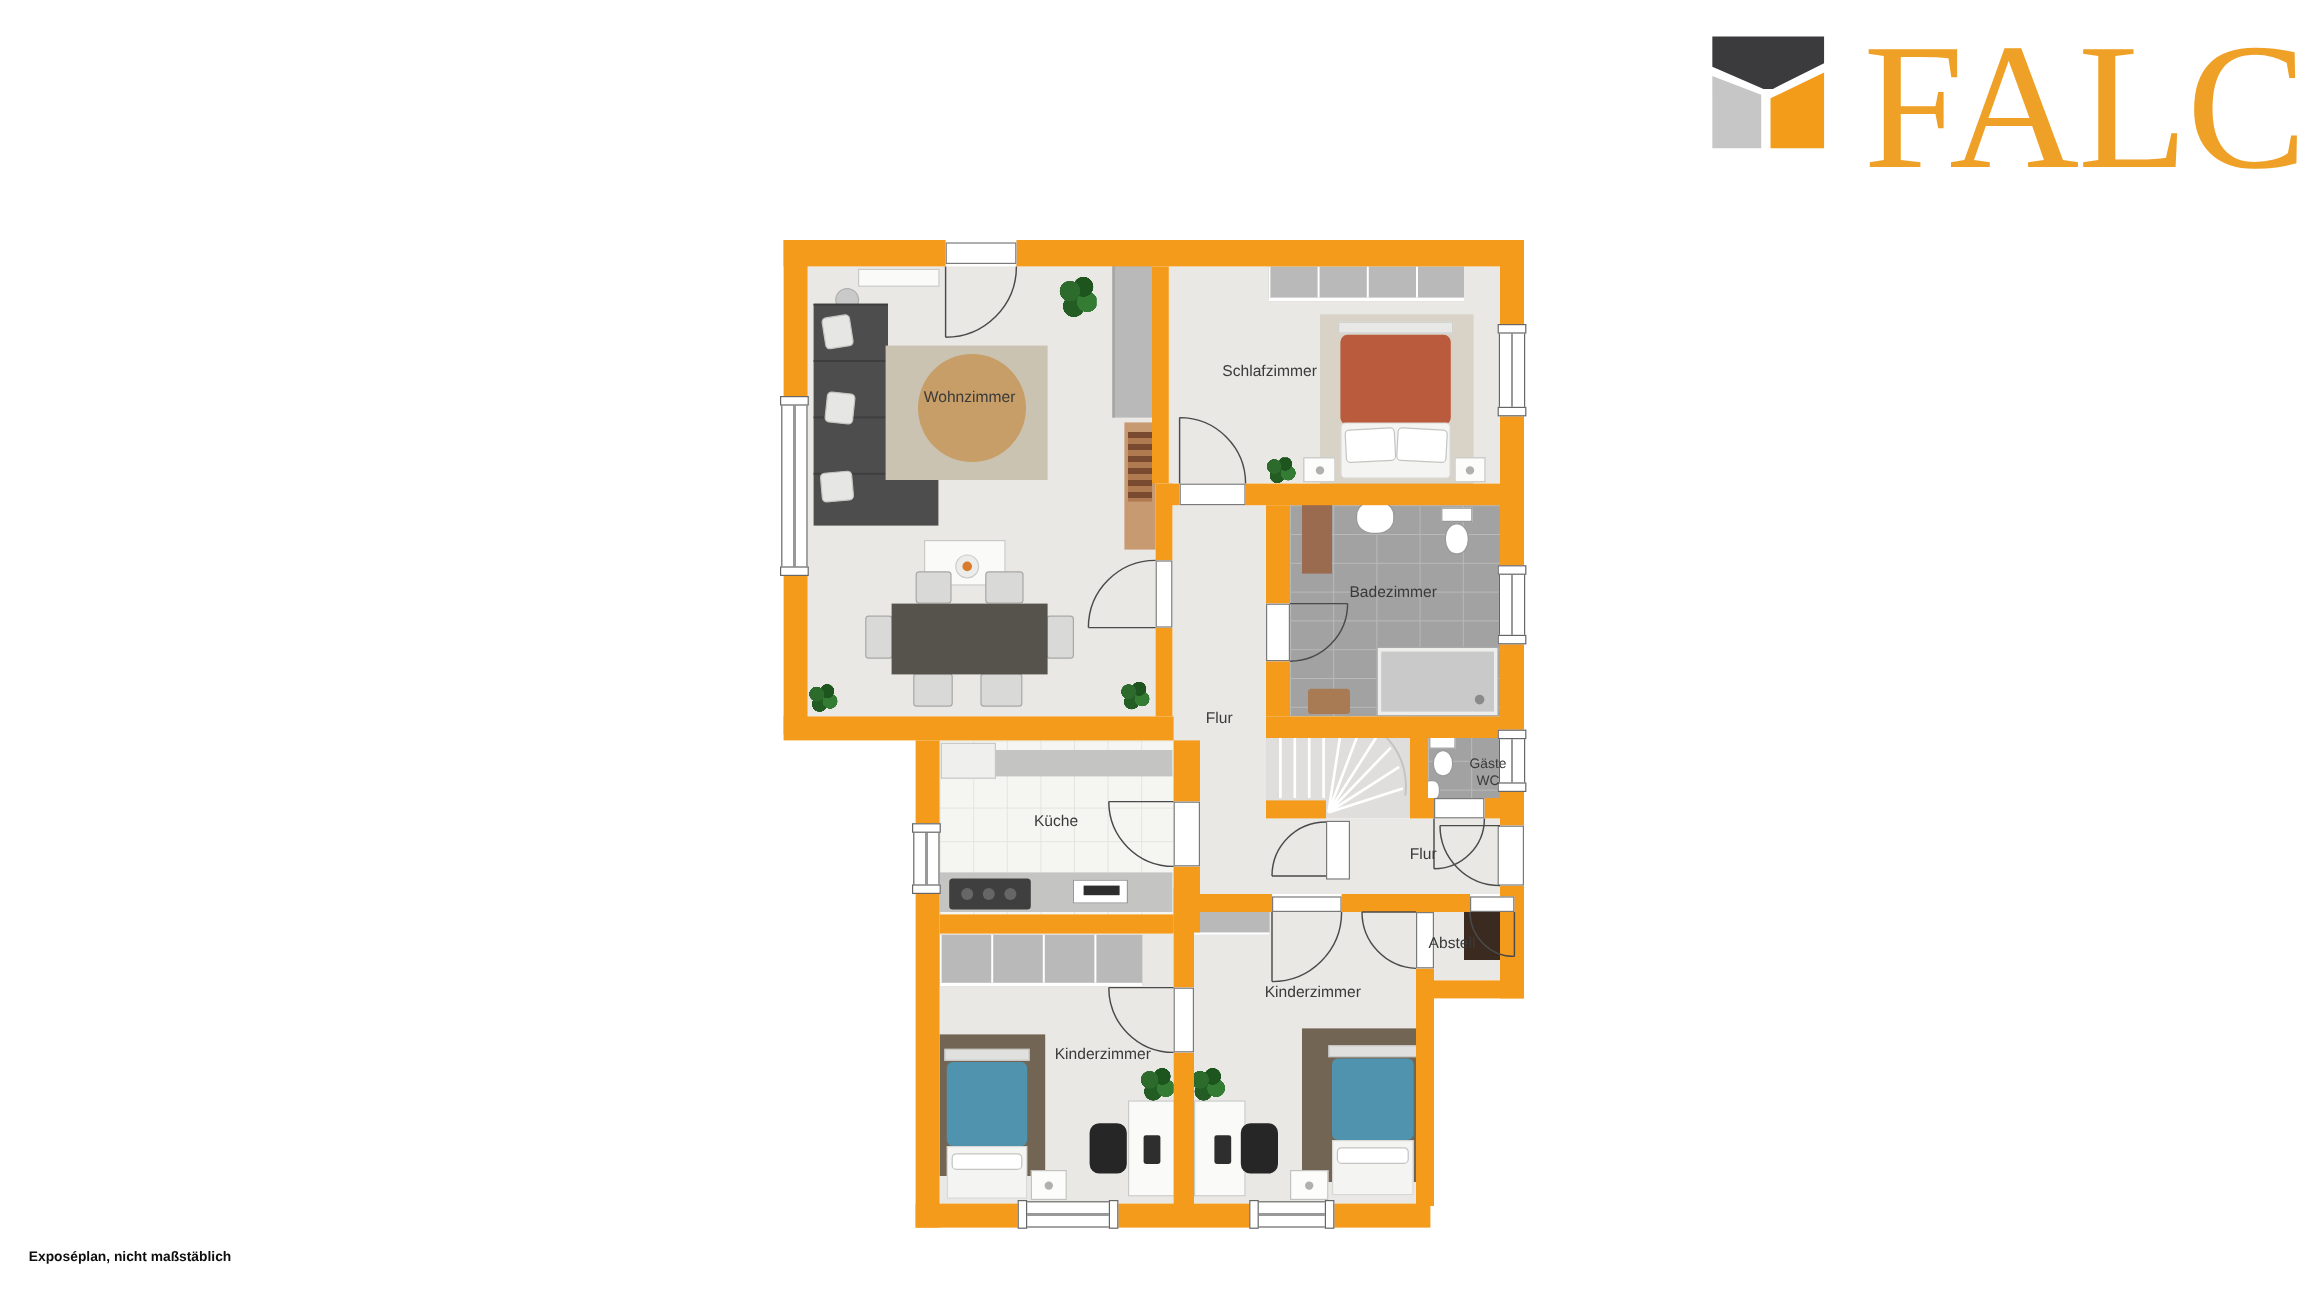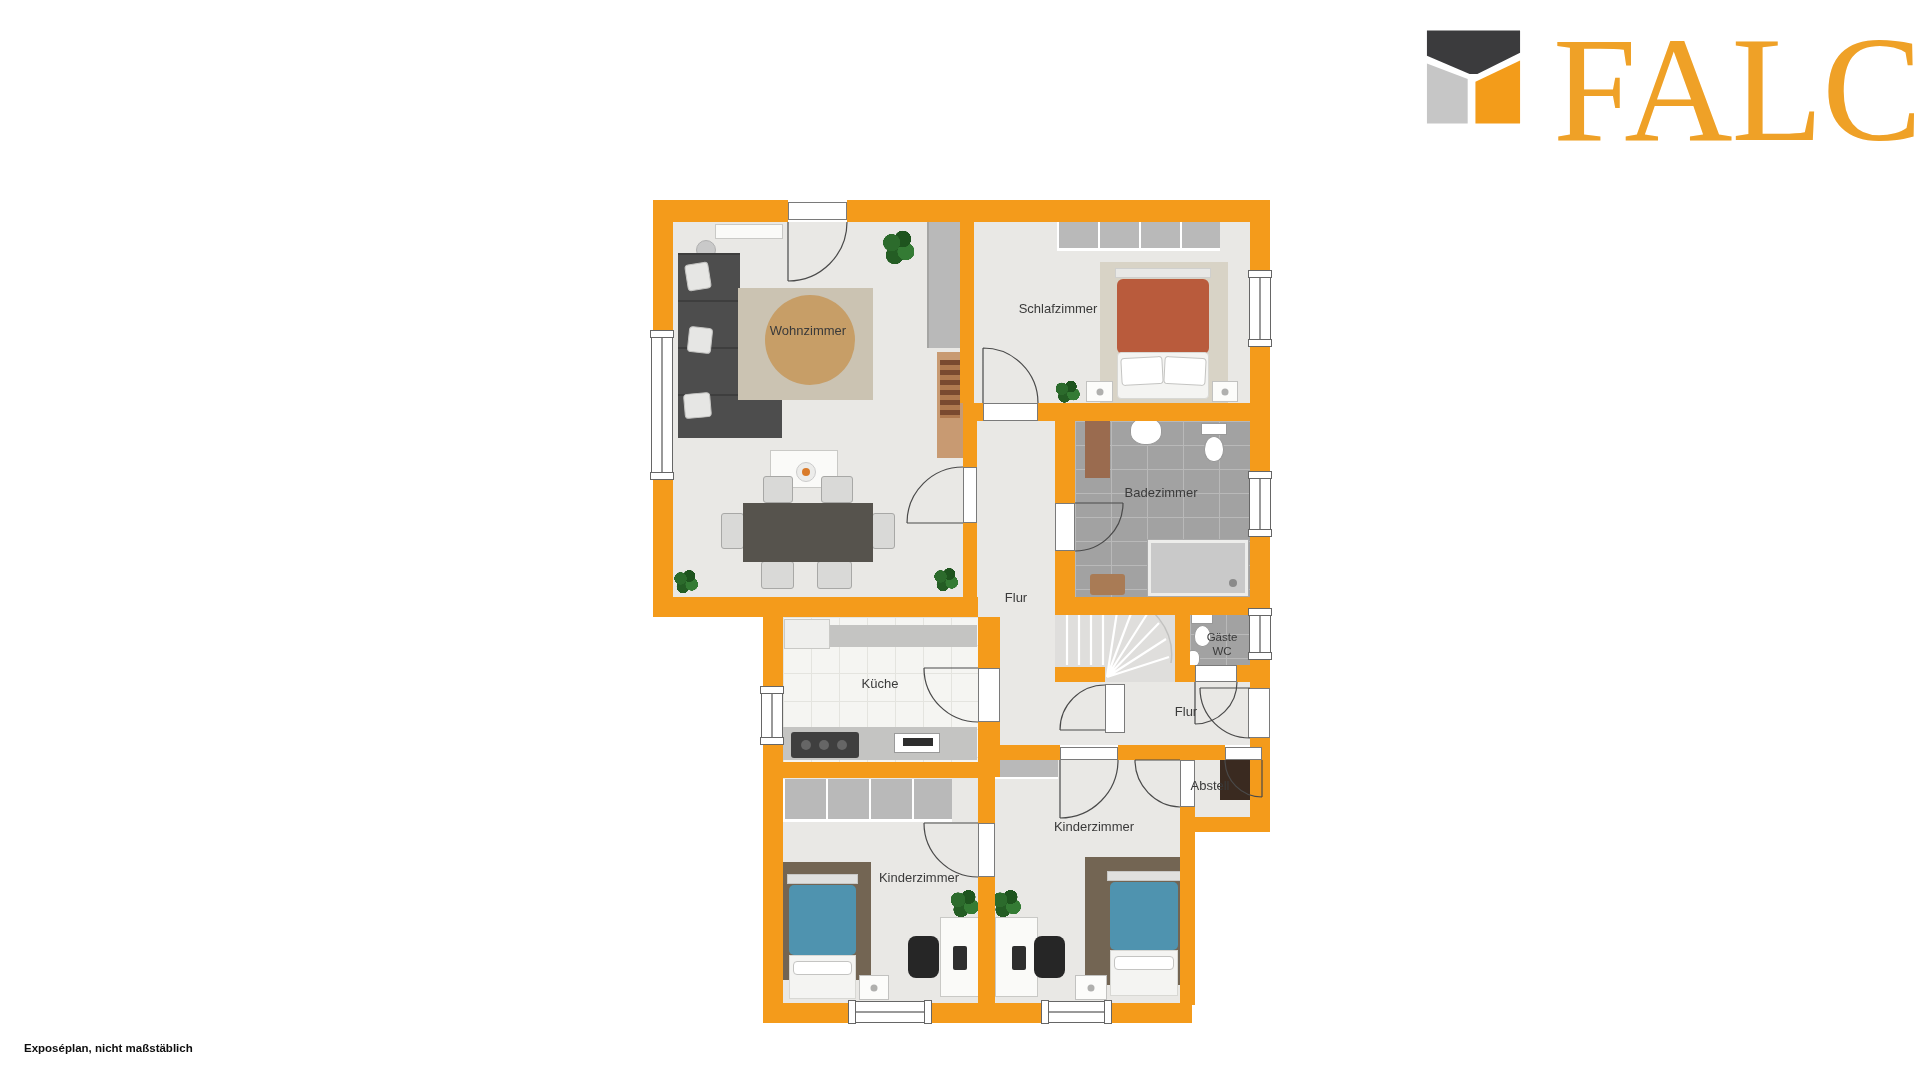--- a/index.html
+++ b/index.html
@@ -270,21 +270,21 @@
         <path d="M575,565 A37,37 0 0 0 612,602 M612,565 L612,602"></path>
         <path d="M530,612 A47,47 0 0 1 485,565 M530,565 L485,565"></path>
       </g>
     </svg>
 
     <div class="abs room-label" style="left:158px;top:136px">Wohnzimmer</div>
     <div class="abs room-label" style="left:408px;top:114px">Schlafzimmer</div>
     <div class="abs room-label" style="left:511px;top:298px">Badezimmer</div>
     <div class="abs room-label" style="left:366px;top:403px">Flur</div>
     <div class="abs room-label" style="left:230px;top:489px">Küche</div>
-    <div class="abs room-label wrap" style="left:572px;top:450px">Gäste WC</div>
+    <div class="abs room-label wrap" style="left:590px;top:450px">Gäste WC</div>
     <div class="abs room-label" style="left:536px;top:517px">Flur</div>
     <div class="abs room-label" style="left:560px;top:591px">Abstell</div>
     <div class="abs room-label" style="left:269px;top:683px">Kinderzimmer</div>
     <div class="abs room-label" style="left:444px;top:632px">Kinderzimmer</div>
   </div>
 
   <div class="abs" style="left:1422px;top:24px;width:490px;height:160px">
     <svg class="abs" style="left:3px;top:4px" width="97" height="98" viewBox="0 0 100 100">
       <polygon points="2,2 98,2 98,25 54,47 46,47 2,28" fill="#3B3B3D"></polygon>
       <polygon points="2,36 44,52 44,98 2,98" fill="#C6C6C6"></polygon>

